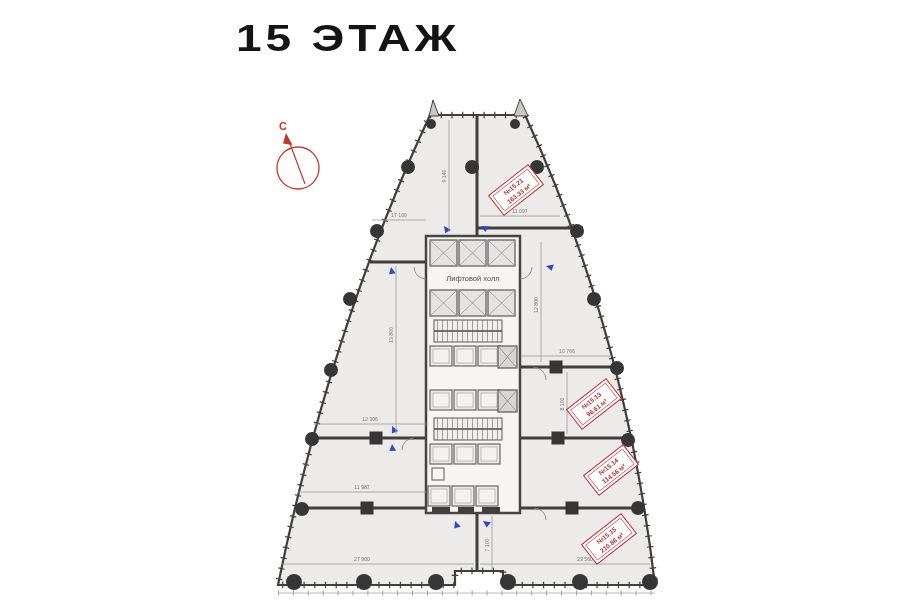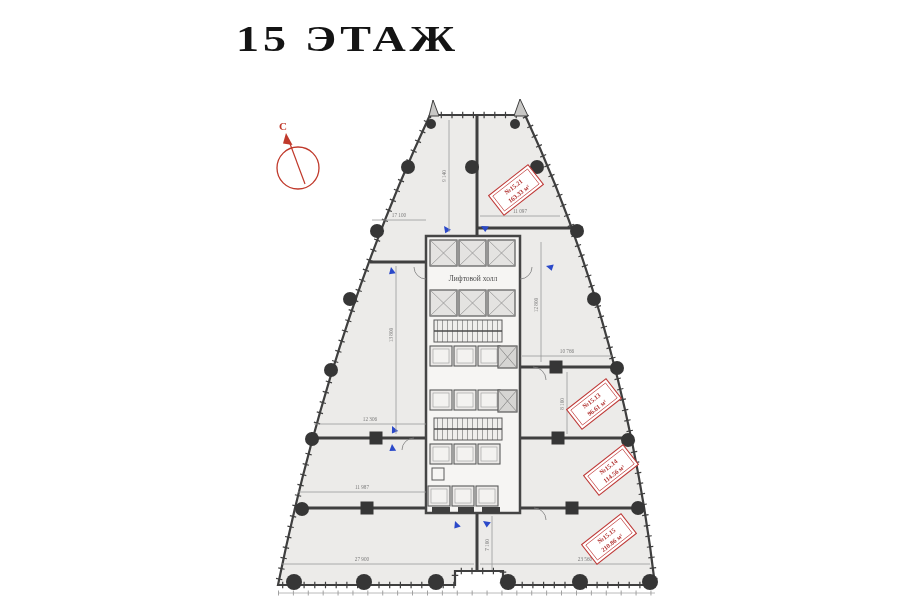--- a/index.html
+++ b/index.html
@@ -1,17 +1,17 @@
 <!DOCTYPE html>
 <html><head>
 <meta charset="utf-8">
 <style>
   html,body{margin:0;padding:0;background:#ffffff;}
   .canvas{position:relative;width:900px;height:604px;background:#ffffff;overflow:hidden;
-          font-family:Liberation Serif, serif;}
+          font-family:Liberation Sans, sans-serif;}
   .title{position:absolute;left:236px;top:18px;font-size:36px;font-weight:800;
          letter-spacing:3px;color:#141414;transform:scaleX(1.28);transform-origin:left center;
          white-space:nowrap;}
   svg{position:absolute;left:0;top:0;}
   .dim-text{font-size:5.2px;fill:#7a7a7a;}
   .stamp-text{font-size:6.4px;font-weight:bold;fill:#b23230;}
   .lobby-text{font-size:7.5px;fill:#4c4c4c;}
   .north-text{font-size:11px;font-weight:bold;fill:#c0392b;}
 </style>
 </head>

